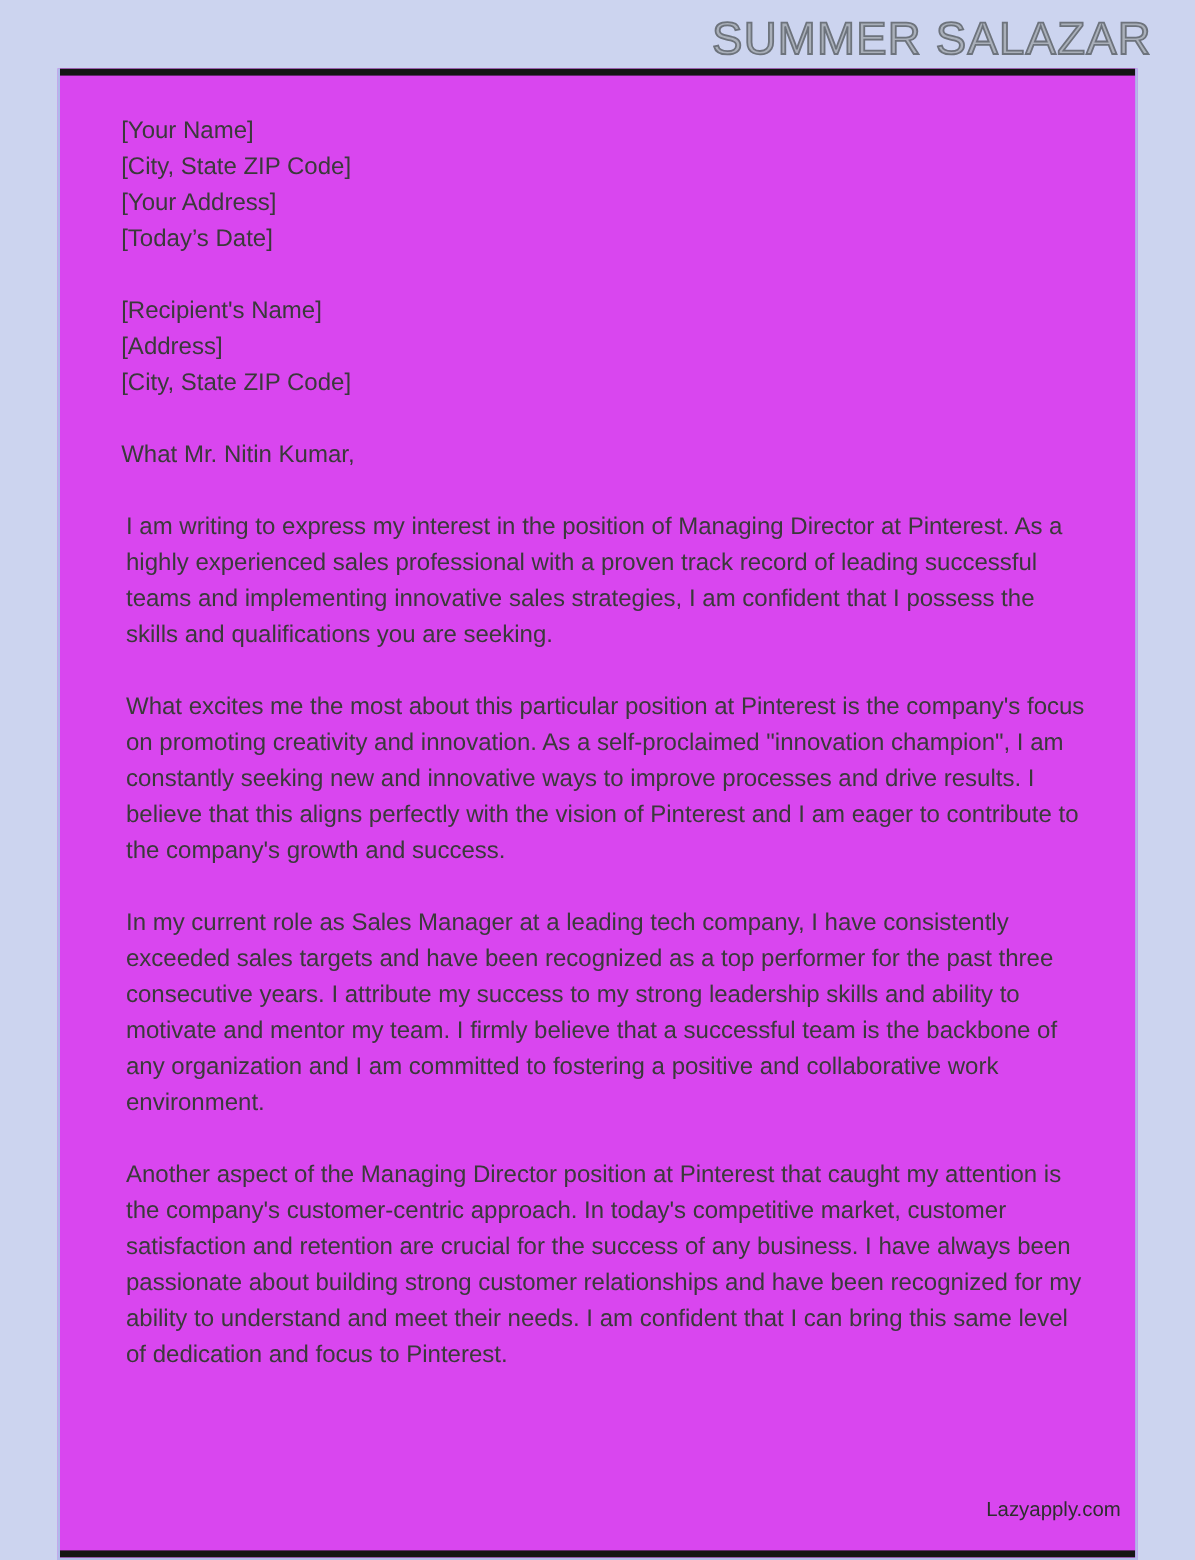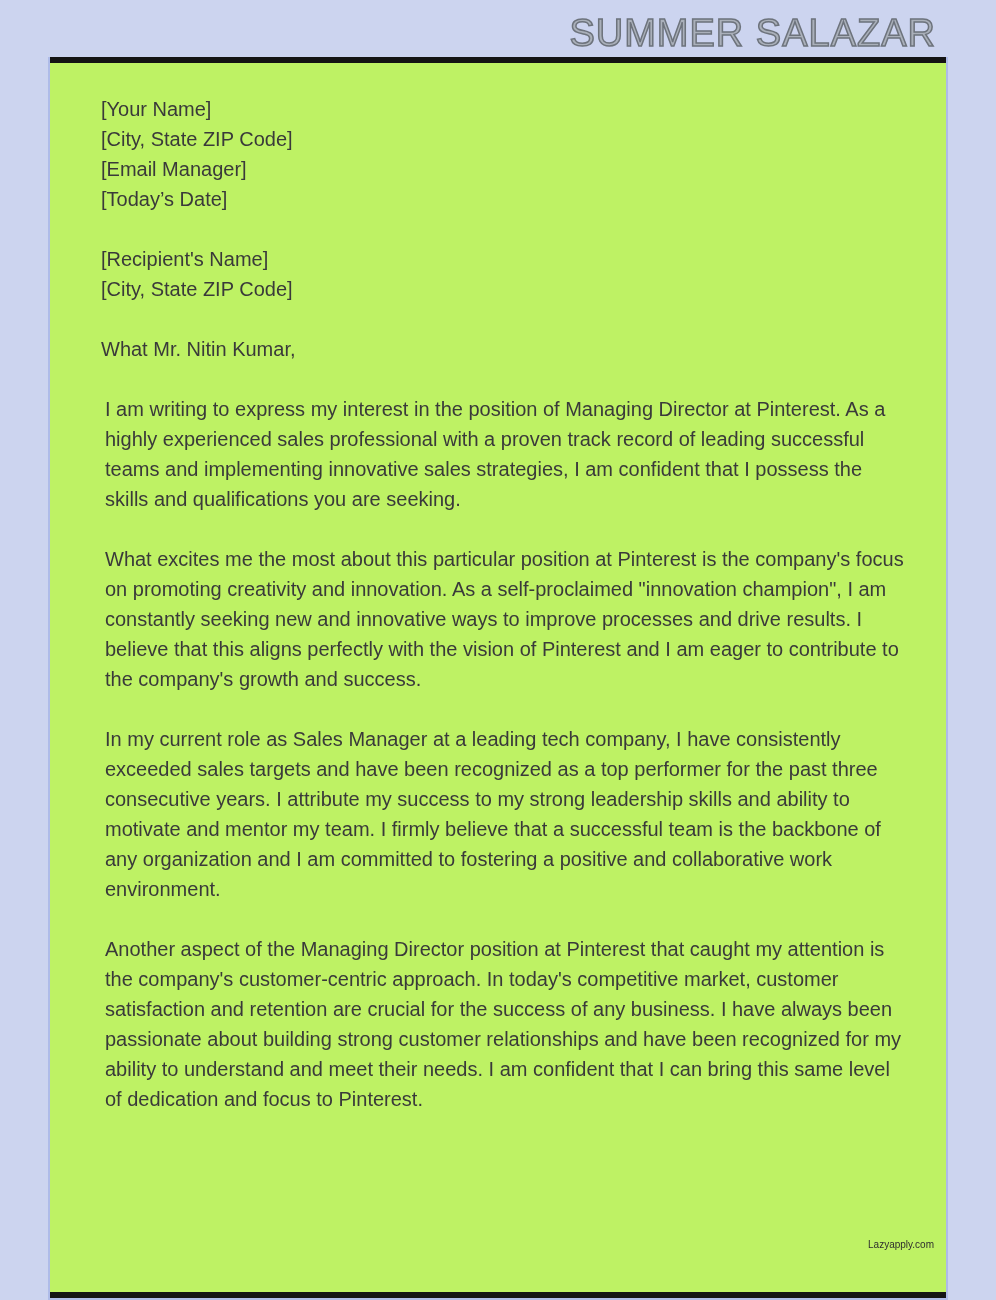--- a/index.html
+++ b/index.html
@@ -11,37 +11,37 @@
     width: 996px;
     height: 1300px;
     background: #ccd4ef;
     overflow: hidden;
     position: relative;
     font-family: "Liberation Sans", "DejaVu Sans", sans-serif;
   }
   .letterhead-name {
     position: absolute;
     top: 12px;
-    right: 60px;
+    right: 36px;
     font-size: 38px;
     font-weight: 400;
     letter-spacing: 1px;
     color: #aab0ba;
     -webkit-text-stroke: 1.5px #6d737c;
     text-transform: uppercase;
     white-space: nowrap;
     z-index: 3;
   }
   .page {
     position: absolute;
     left: 48px;
     top: 57px;
     width: 900px;
     height: 1243px;
-    background: #bef264;
+    background: #d946ef;
     border: 2px solid #aebbe8;
     border-top: none;
     overflow: hidden;
   }
   .top-bar {
     position: absolute;
     top: 0;
     left: 0;
     right: 0;
     height: 6px;
@@ -70,48 +70,49 @@
   .para {
     margin: 0 0 30px 4px;
     width: 800px;
   }
   .line {
     height: 30px;
     white-space: nowrap;
   }
   .watermark {
     position: absolute;
-    bottom: 46px;
+    bottom: 33px;
     right: 12px;
-    font-size: 10px;
+    font-size: 17px;
     line-height: 14px;
     color: #2e2e2e;
     z-index: 3;
     text-align: center;
   }
 </style>
 </head>
 <body>
 
 <div class="letterhead-name">SUMMER SALAZAR</div>
 
 <div class="page">
   <div class="top-bar"></div>
 
   <div class="content">
 
     <div class="block">
       <div class="line">[Your Name]</div>
       <div class="line">[City, State ZIP Code]</div>
-      <div class="line">[Email Manager]</div>
+      <div class="line">[Your Address]</div>
       <div class="line">[Today’s Date]</div>
     </div>
 
     <div class="block">
       <div class="line">[Recipient's Name]</div>
+      <div class="line">[Address]</div>
       <div class="line">[City, State ZIP Code]</div>
     </div>
 
     <div class="block">What Mr. Nitin Kumar,</div>
 
     <p class="para">I am writing to express my interest in the position of Managing Director at Pinterest. As a highly experienced sales professional with a proven track record of leading successful teams and implementing innovative sales strategies, I am confident that I possess the skills and qualifications you are seeking.</p>
     <p class="para">What excites me the most about this particular position at Pinterest is the company's focus on promoting creativity and innovation. As a self-proclaimed "innovation champion", I am constantly seeking new and innovative ways to improve processes and drive results. I believe that this aligns perfectly with the vision of Pinterest and I am eager to contribute to the company's growth and success.</p>
     <p class="para">In my current role as Sales Manager at a leading tech company, I have consistently exceeded sales targets and have been recognized as a top performer for the past three consecutive years. I attribute my success to my strong leadership skills and ability to motivate and mentor my team. I firmly believe that a successful team is the backbone of any organization and I am committed to fostering a positive and collaborative work environment.</p>
     <p class="para">Another aspect of the Managing Director position at Pinterest that caught my attention is the company's customer-centric approach. In today's competitive market, customer satisfaction and retention are crucial for the success of any business. I have always been passionate about building strong customer relationships and have been recognized for my ability to understand and meet their needs. I am confident that I can bring this same level of dedication and focus to Pinterest.</p>
 

